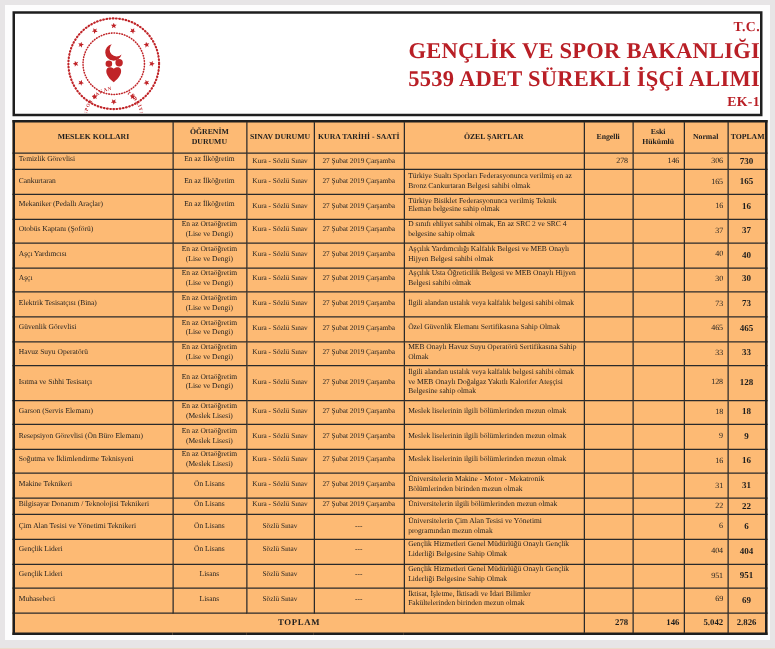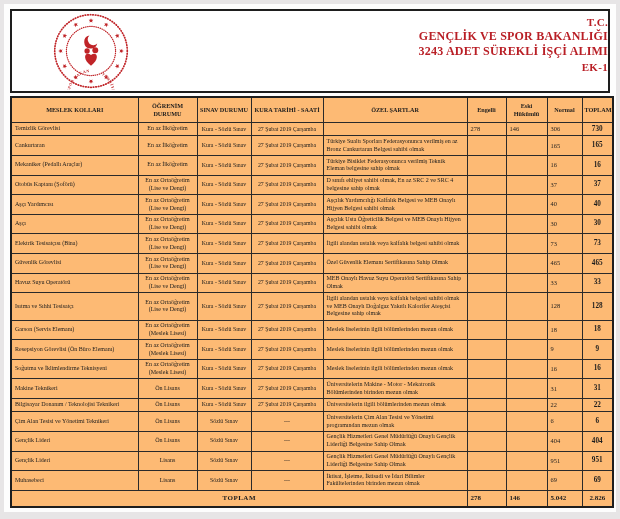--- a/index.html
+++ b/index.html
@@ -25,21 +25,21 @@
     position:absolute;left:40px;top:1px;width:78px;height:78px;
   }
   .title-block{
     position:absolute;left:0;right:0;top:4px;
     text-align:right;
     color:#b91f26;
     font-weight:bold;
     line-height:1.28;
   }
   .t-small{font-size:11px;letter-spacing:.3px;}
-  .t-big{font-size:12px;letter-spacing:.2px;}
+  .t-big{font-size:18px;letter-spacing:.2px;}
   
   table.quota{
     margin:3px 6px 0 6px;
     width:602px;
     border-collapse:collapse;
     table-layout:fixed;
     border:2px solid #1e1e1e;
     background:#fdba74;
     font-size:6px;
     color:#1d1d1d;
@@ -52,21 +52,21 @@
     overflow:hidden;
   }
   .quota th{
     font-size:6.2px;font-weight:bold;text-align:center;
     padding:4px 2px;
   }
   .c-meslek{text-align:left;}
   .c-ogrenim,.c-sinav,.c-kura{text-align:center;}
   .c-sinav,.c-kura{white-space:nowrap;font-size:5.8px;}
   .c-sartlar{text-align:left;}
-  .c-num{text-align:left;font-size:6.4px;margin-top:21px;}
+  .c-num{text-align:right;font-size:6.4px;margin-top:21px;}
   .c-toplam{text-align:center;font-size:7.2px;font-weight:bold;}
   tr.footer-row td{font-weight:bold;border-top:1.5px solid #1e1e1e;}
   tr.footer-row .f-label{text-align:center;font-size:7px;letter-spacing:.5px;padding:3px;}
   tr.footer-row .c-num,tr.footer-row .c-toplam{font-size:7px;}
 </style>
 </head>
 <body>
 
 <div class="page">
 
@@ -98,21 +98,21 @@
       <g>
         <path d="M -2,-20 A 8.5,8.5 0 1,0 8,-9.5 A 7,7 0 1,1 -2,-20 Z" fill="#c02428"></path>
         <circle cx="-5" cy="0" r="3.4" fill="#c02428"></circle>
         <circle cx="5.5" cy="-1" r="3.8" fill="#c02428"></circle>
         <path d="M 0,5 C -8,0 -12,10 0,19 C 12,10 8,0 0,5 Z" fill="#c02428"></path>
       </g>
     </svg>
     <div class="title-block">
       <div class="t-small">T.C.</div>
       <div class="t-big">GENÇLİK VE SPOR BAKANLIĞI</div>
-      <div class="t-big">3243 ADET SÜREKLİ İŞÇİ ALIMI</div>
+      <div class="t-big">5539 ADET SÜREKLİ İŞÇİ ALIMI</div>
       <div class="t-small">EK-1</div>
     </div>
   </div>
 
   <table class="quota">
     <colgroup>
       <col style="width:127px">
         <col style="width:59px">
         <col style="width:54px">
       <col style="width:72px">

